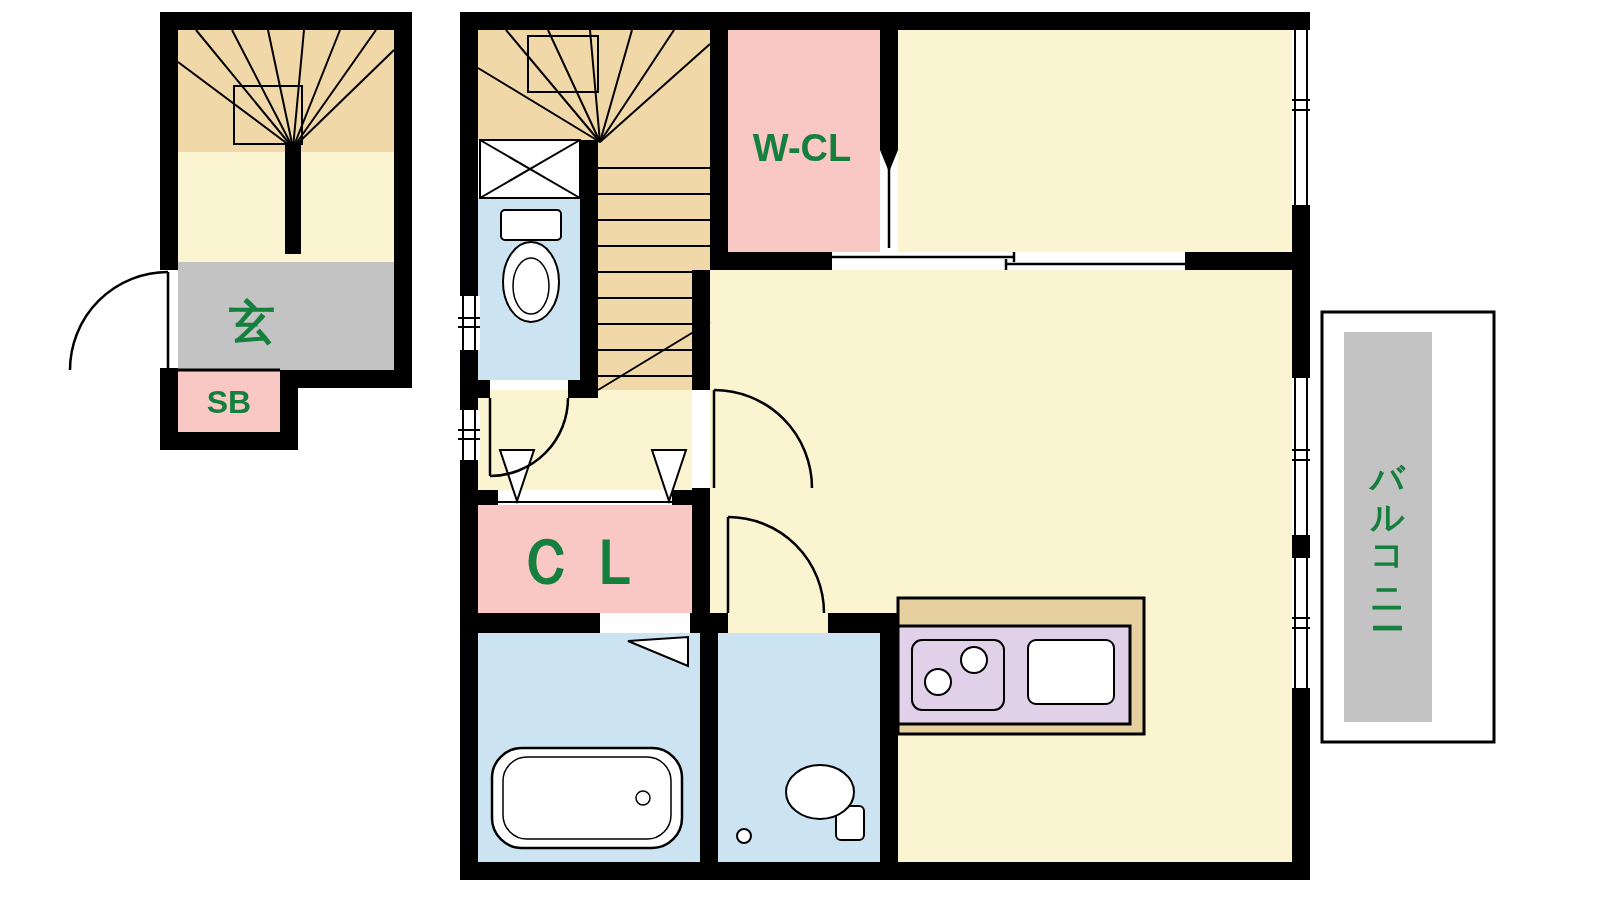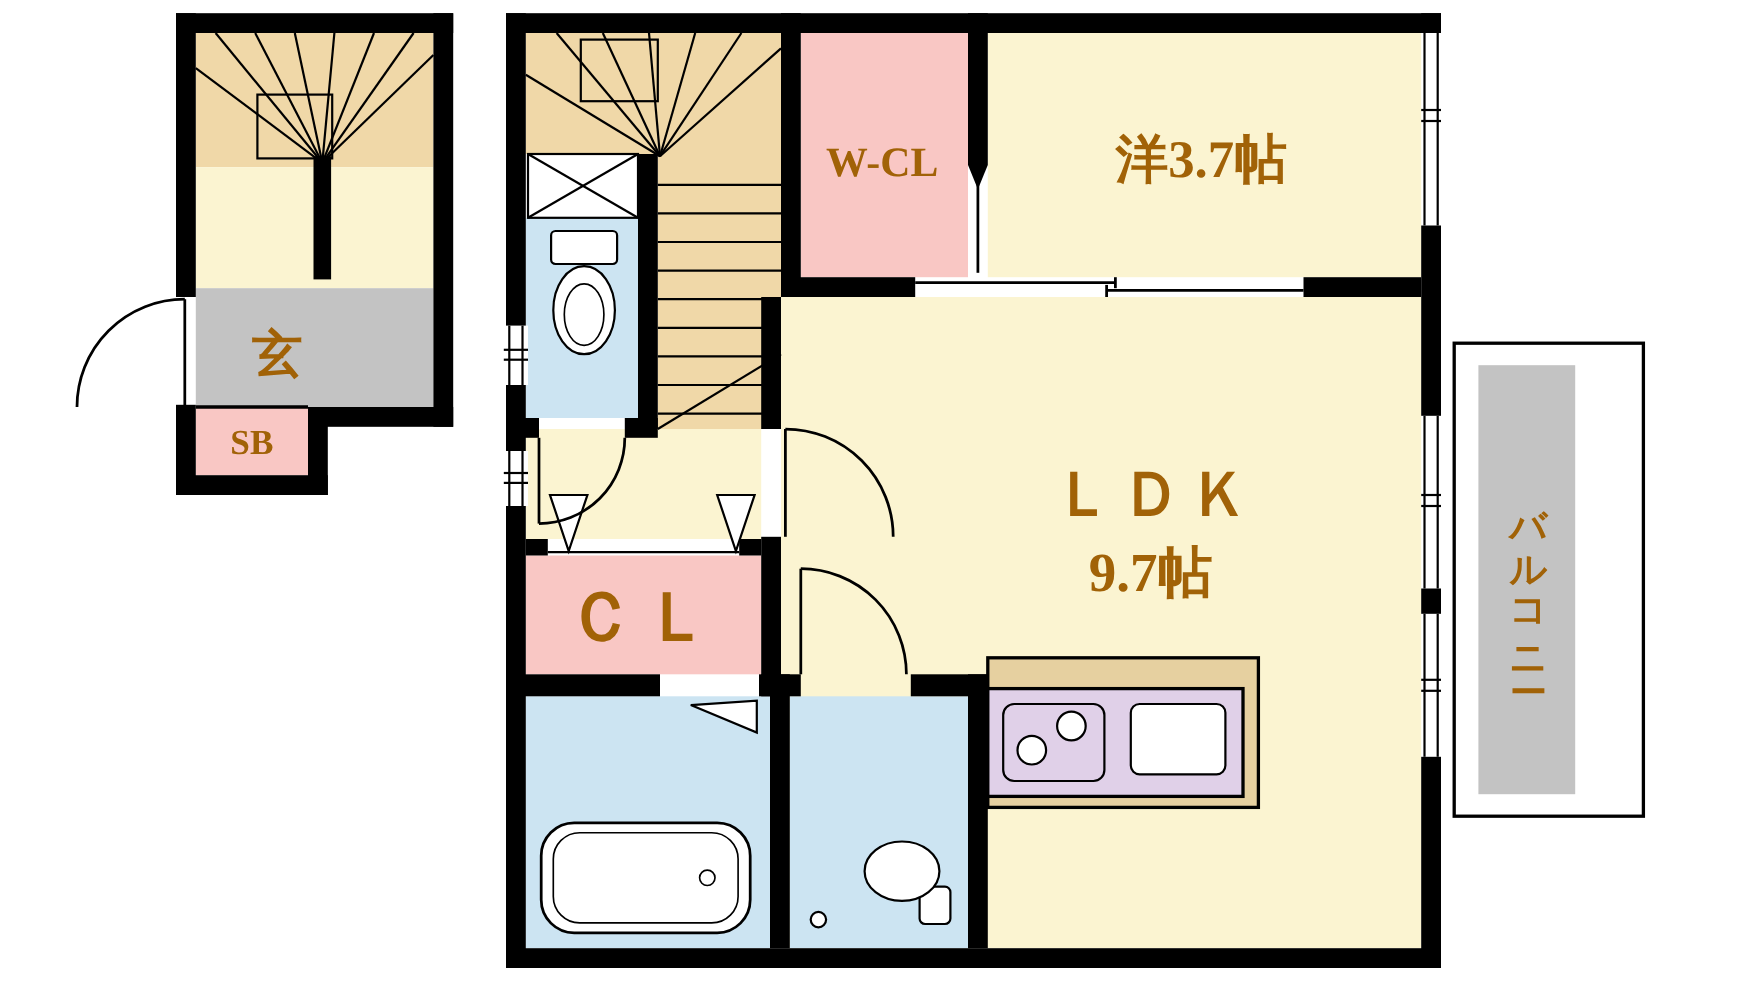--- a/index.html
+++ b/index.html
@@ -4,22 +4,22 @@
 <style>
   html,body { margin:0; padding:0; background:#ffffff; }
   .plan-wrap {
     position:relative; width:1600px; height:900px; background:#ffffff;
     font-family:"Liberation Sans","DejaVu Sans",sans-serif;
     overflow:hidden;
   }
   .plan-wrap svg { position:absolute; left:0; top:0; }
   .label {
     position:absolute; transform:translate(-50%,-50%);
-    font-weight:bold; color:#a16207; white-space:nowrap; line-height:1;
-    font-family:Liberation Serif, serif;
+    font-weight:bold; color:#15803d; white-space:nowrap; line-height:1;
+    font-family:Liberation Sans, sans-serif;
   }
   .label.vertical { writing-mode:vertical-rl; letter-spacing:4px; }
 </style>
 </head>
 <body>
 
 <div class="plan-wrap">
 
 <svg width="1600" height="900" viewBox="0 0 1600 900">
 
@@ -221,19 +221,16 @@
 
   <g>
     <rect x="1322" y="312" width="172" height="430" fill="#ffffff" stroke="#000" stroke-width="3"></rect>
     <rect x="1344" y="332" width="88" height="390" fill="#C3C3C3"></rect>
   </g>
 </svg>
 
 <div class="label" style="left:252px; top:322px; font-size:46px;">玄</div>
 <div class="label" style="left:229px; top:402px; font-size:32px;">SB</div>
 <div class="label" style="left:802px; top:148px; font-size:38px;">W-CL</div>
-<div class="label" style="left:1092px; top:146px; font-size:48px;">洋3.7帖</div>
-<div class="label" style="left:1050px; top:450px; font-size:56px; letter-spacing:6px;">ＬＤＫ</div>
-<div class="label" style="left:1046px; top:520px; font-size:50px;">9.7帖</div>
 <div class="label" style="left:585px; top:562px; font-size:62px; letter-spacing:8px;">ＣＬ</div>
 <div class="label vertical" style="left:1388px; top:527px; font-size:34px; transform:translate(-50%,-50%);">バルコニー</div>
 
 </div>
 
 </body></html>

